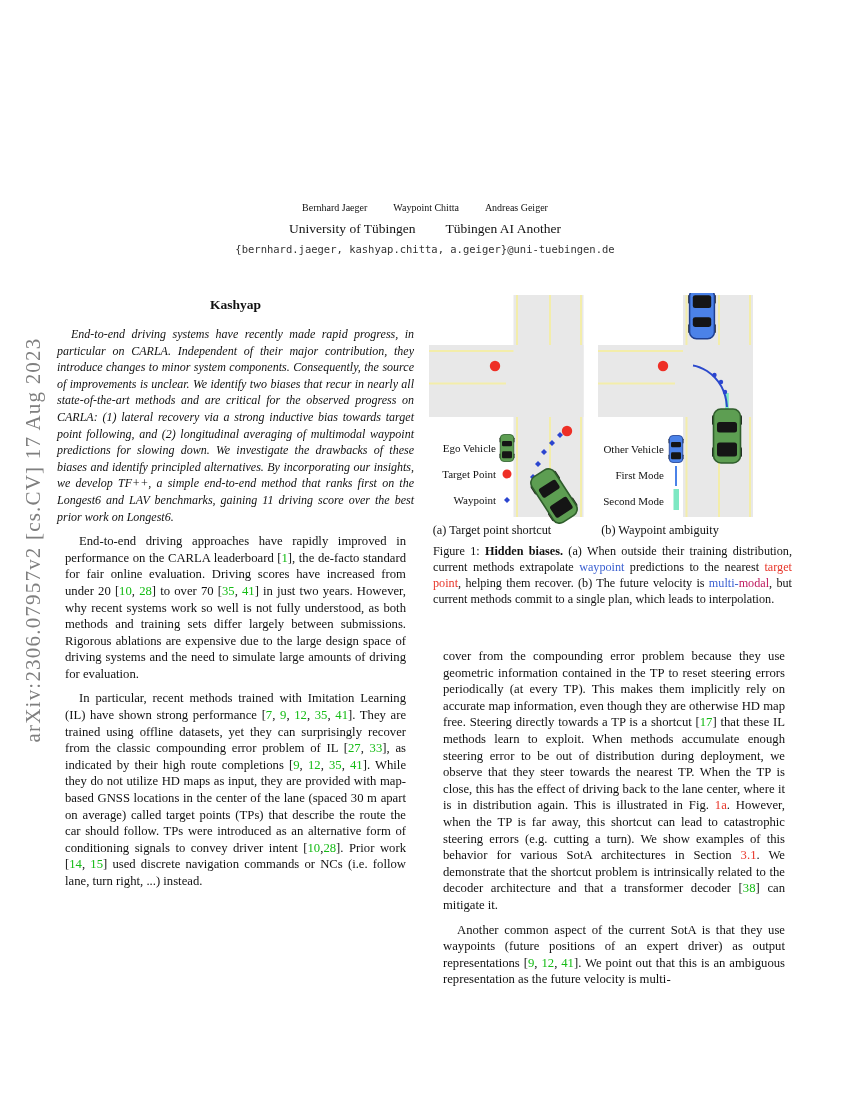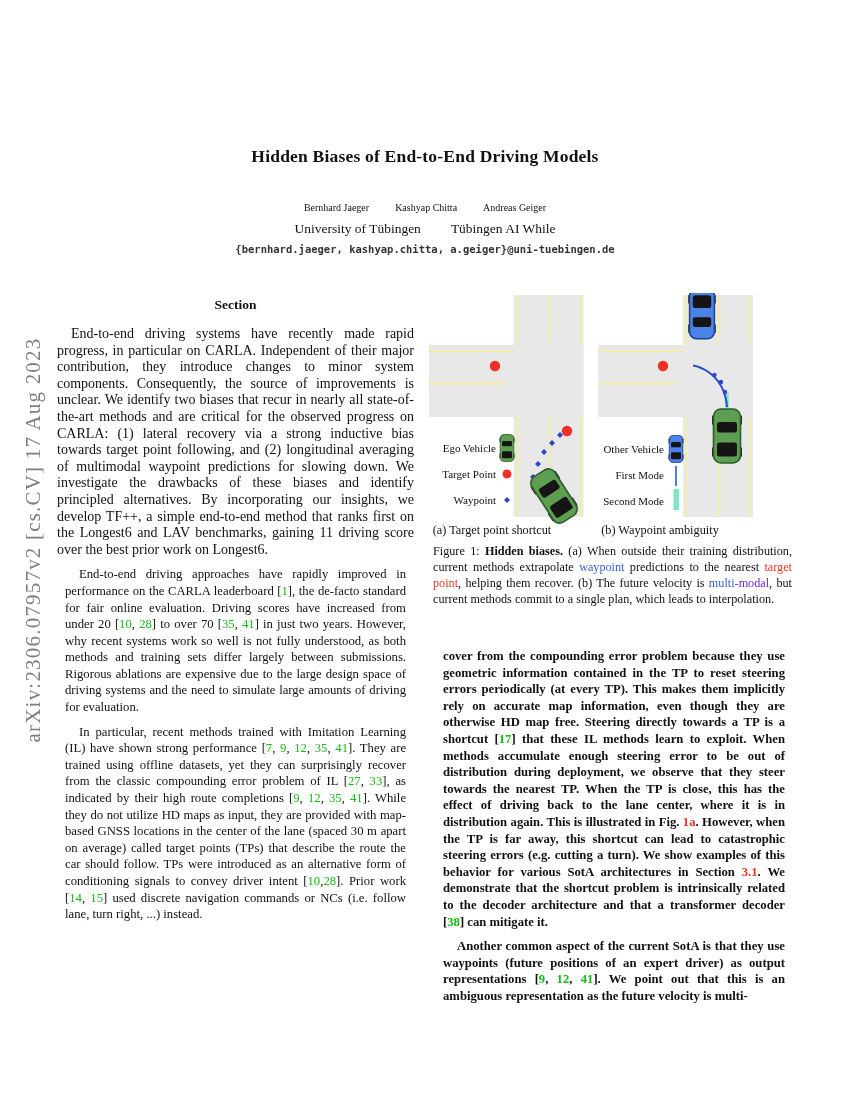--- a/index.html
+++ b/index.html
@@ -34,46 +34,46 @@
   .affil-row{
     position:absolute;top:221px;left:0;width:100%;
     display:flex;justify-content:center;gap:30px;
     font-size:13.5px;
     align-items:center;
   }
   .email-row{
     position:absolute;top:243px;left:0;width:100%;
     text-align:center;
     font-family:"DejaVu Sans Mono",monospace;
-    font-size:10.5px;color:#333;font-weight:bold;
+    font-size:10.5px;color:#333;
   }
   
   .col-left{position:absolute;left:57px;top:297px;width:357px;}
-  .col-right{position:absolute;left:435px;top:640px;width:358px;font-weight:bold;}
+  .col-right{position:absolute;left:435px;top:640px;width:358px;}
   .abstract-heading{
     margin:0 0 13px 0;text-align:center;
     font-size:13.5px;font-weight:bold;
   }
   .abstract-text{
-    margin:0;font-size:14px;line-height:16.6px;
+    margin:0;font-style:italic;font-size:12px;line-height:16.6px;
     text-align:justify;text-indent:14px;
   }
   .section-heading{
     margin:17px 0 12px 0;font-size:14.5px;font-weight:bold;
   }
   .body-par{
     margin:8px;font-size:12.7px;line-height:16.6px;
     text-align:justify;text-indent:14px;
   }
   .body-par.noindent{text-indent:0;}
   
   .rt-g{color:#14bb14;}
   .rt-r{color:#e8362a;}
   .rt-b{color:#3a5fd0;}
-  .rt-lb{color:#6d28d9;}
+  .rt-lb{color:#be185d;}
   .rt-bold{font-weight:bold;}
   
   .figure-svg{position:absolute;left:428px;top:293px;}
   .car-body{fill:var(--body,#5d9e52);stroke:var(--trim,#2f5e2c);stroke-width:1.6;}
   .car-window{fill:#151515;}
   .car-wheel{fill:#222;}
   .lane-line{stroke:#f3edaa;stroke-width:2;fill:none;}
   .road{fill:#e8e8e8;}
   .red-dot{fill:#ee2f26;}
   .wp-dot{fill:#2b45cf;}
@@ -87,37 +87,36 @@
     font-size:12.2px;line-height:16px;text-align:justify;
   }
 </style>
 </head>
 <body>
 
 <div class="page">
 
   <div class="arxiv-stamp">arXiv:2306.07957v2  [cs.CV]  17 Aug 2023</div>
 
-  <div class="paper-title">Hidden Biases of End-to-End Driving Models</div>
 
   <div class="authors-row">
     <span>Bernhard Jaeger</span>
-    <span>Kashyap Chitta</span>
+    <span>Waypoint Chitta</span>
     <span>Andreas Geiger</span>
   </div>
 
   <div class="affil-row">
     <span>University of Tübingen</span>
-    <span>Tübingen AI While</span>
+    <span>Tübingen AI Another</span>
   </div>
 
   <div class="email-row">{bernhard.jaeger, kashyap.chitta, a.geiger}@uni-tuebingen.de</div>
 
   <div class="col-left">
-    <h2 class="abstract-heading">Section</h2>
+    <h2 class="abstract-heading">Kashyap</h2>
     <p class="abstract-text">End-to-end driving systems have recently made rapid progress, in particular on CARLA. Independent of their major contribution, they introduce changes to minor system components. Consequently, the source of improvements is unclear. We identify two biases that recur in nearly all state-of-the-art methods and are critical for the observed progress on CARLA: (1) lateral recovery via a strong inductive bias towards target point following, and (2) longitudinal averaging of multimodal waypoint predictions for slowing down. We investigate the drawbacks of these biases and identify principled alternatives. By incorporating our insights, we develop TF++, a simple end-to-end method that ranks first on the Longest6 and LAV benchmarks, gaining 11 driving score over the best prior work on Longest6.</p>
     <p class="body-par"><span>End-to-end driving approaches have rapidly improved in performance on the CARLA leaderboard [</span><span class="rt-g">1</span><span>], the de-facto standard for fair online evaluation. Driving scores have increased from under 20 [</span><span class="rt-g">10</span><span>, </span><span class="rt-g">28</span><span>] to over 70 [</span><span class="rt-g">35</span><span>, </span><span class="rt-g">41</span><span>] in just two years. However, why recent systems work so well is not fully understood, as both methods and training sets differ largely between submissions. Rigorous ablations are expensive due to the large design space of driving systems and the need to simulate large amounts of driving for evaluation.</span></p>
     <p class="body-par"><span>In particular, recent methods trained with Imitation Learning (IL) have shown strong performance [</span><span class="rt-g">7</span><span>, </span><span class="rt-g">9</span><span>, </span><span class="rt-g">12</span><span>, </span><span class="rt-g">35</span><span>, </span><span class="rt-g">41</span><span>]. They are trained using offline datasets, yet they can surprisingly recover from the classic compounding error problem of IL [</span><span class="rt-g">27</span><span>, </span><span class="rt-g">33</span><span>], as indicated by their high route completions [</span><span class="rt-g">9</span><span>, </span><span class="rt-g">12</span><span>, </span><span class="rt-g">35</span><span>, </span><span class="rt-g">41</span><span>]. While they do not utilize HD maps as input, they are provided with map-based GNSS locations in the center of the lane (spaced 30 m apart on average) called target points (TPs) that describe the route the car should follow. TPs were introduced as an alternative form of conditioning signals to convey driver intent [</span><span class="rt-g">10</span><span>,</span><span class="rt-g">28</span><span>]. Prior work [</span><span class="rt-g">14</span><span>, </span><span class="rt-g">15</span><span>] used discrete navigation commands or NCs (i.e. follow lane, turn right, ...) instead.</span></p>
   </div>
 
   <svg class="figure-svg" width="368" height="252" viewBox="428 293 368 252" xmlns="http://www.w3.org/2000/svg">
     <defs>
       <g id="car">
         <rect class="car-wheel" x="-15" y="-21" width="3.4" height="10" rx="1.5"></rect>
         <rect class="car-wheel" x="11.6" y="-21" width="3.4" height="10" rx="1.5"></rect>

